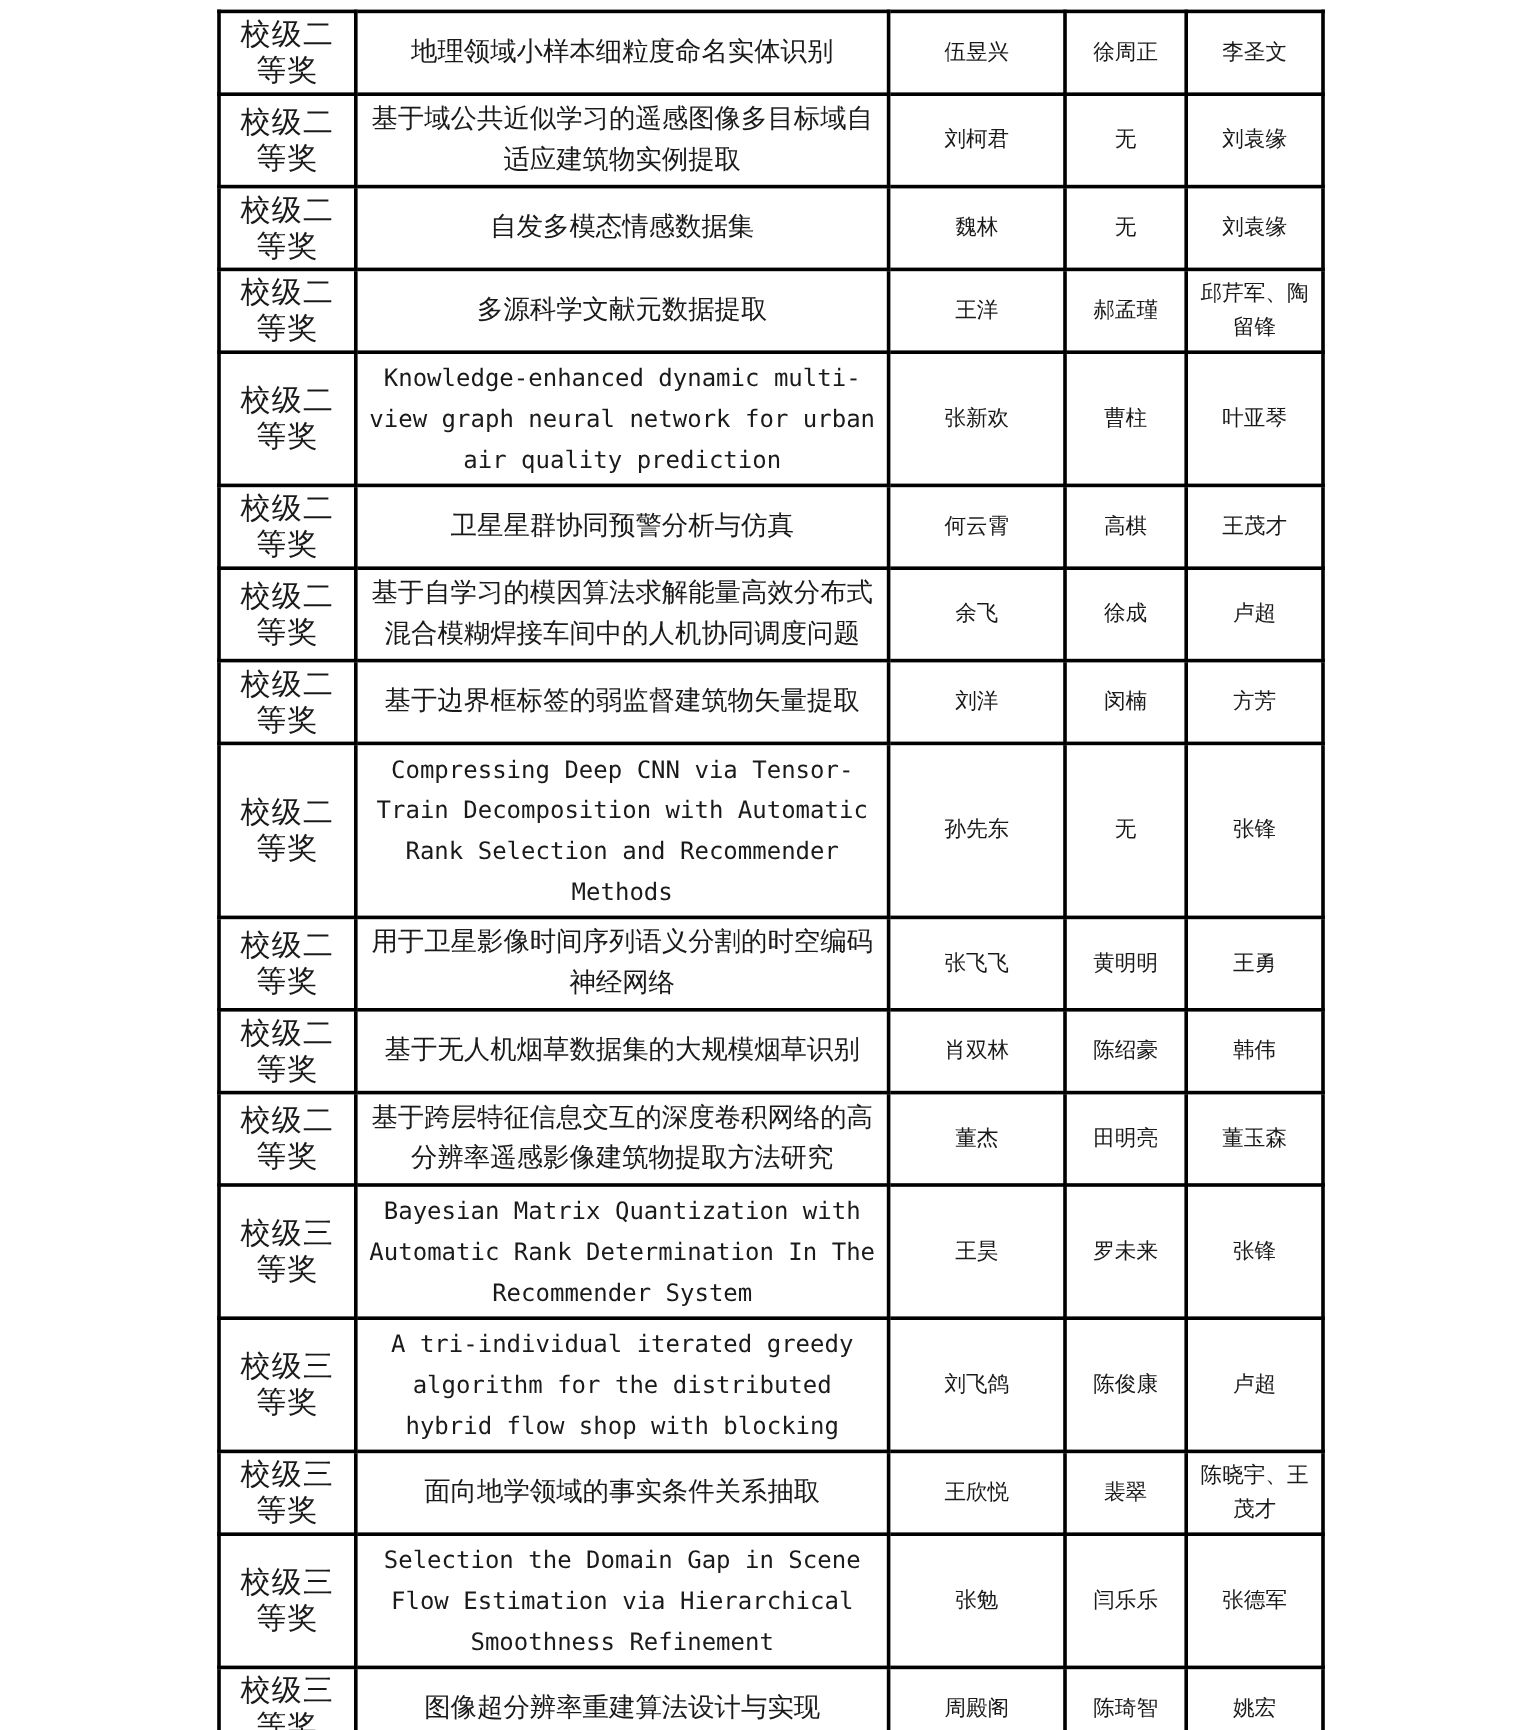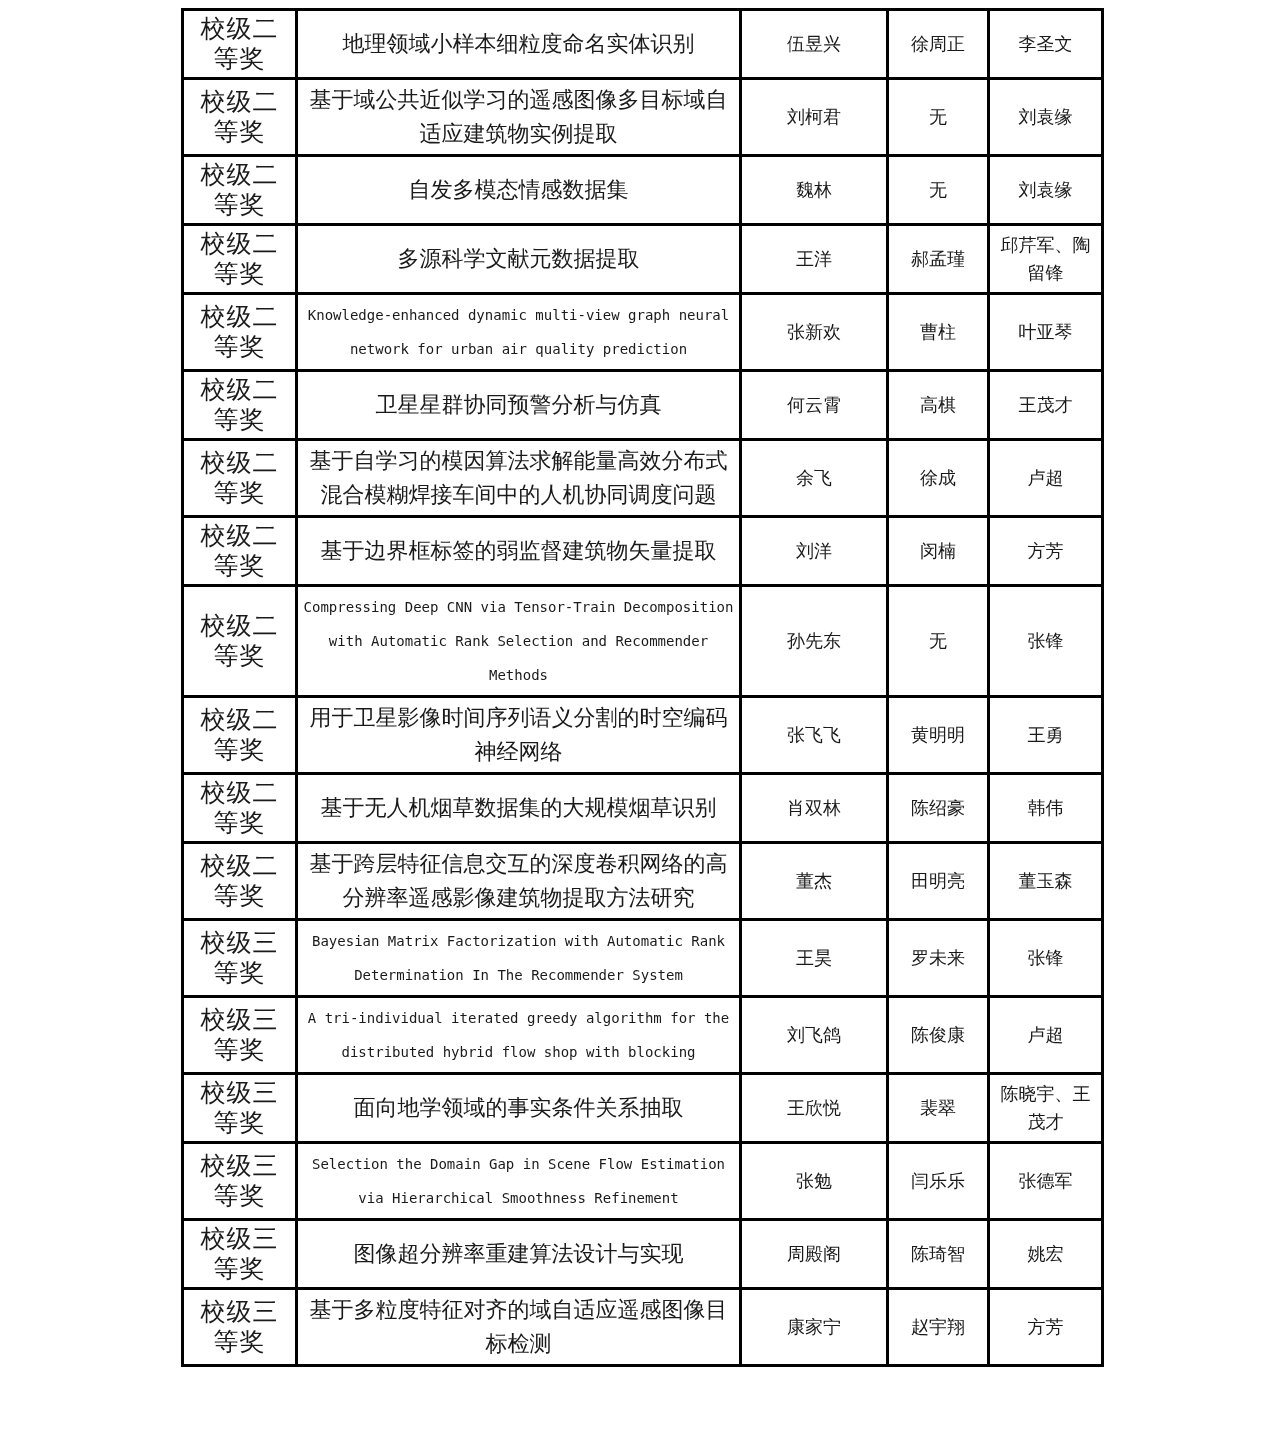--- a/index.html
+++ b/index.html
@@ -37,21 +37,21 @@
   td.award {
     font-size: 25px;
     line-height: 30px;
     letter-spacing: 1px;
   }
   td.title {
     font-size: 22px;
     line-height: 34px;
   }
   td.title.latin {
-    font-size: 14px;
+    font-size: 20px;
     line-height: 34px;
     font-family: "DejaVu Sans Mono", monospace;
     padding: 3px 4px;
   }
   td.person {
     font-size: 18px;
     line-height: 28px;
   }
 </style>
 </head>
@@ -146,21 +146,21 @@
       </tr>
       <tr>
         <td class="award">校级二等奖</td>
         <td class="title">基于跨层特征信息交互的深度卷积网络的高分辨率遥感影像建筑物提取方法研究</td>
         <td class="person">董杰</td>
         <td class="person">田明亮</td>
         <td class="person">董玉森</td>
       </tr>
       <tr>
         <td class="award">校级三等奖</td>
-        <td class="title latin">Bayesian Matrix Factorization  with Automatic Rank Determination In The Recommender System</td>
+        <td class="title latin">Bayesian Matrix Quantization  with Automatic Rank Determination In The Recommender System</td>
         <td class="person">王昊</td>
         <td class="person">罗未来</td>
         <td class="person">张锋</td>
       </tr>
       <tr>
         <td class="award">校级三等奖</td>
         <td class="title latin">A tri-individual iterated greedy algorithm for the distributed hybrid flow shop with blocking</td>
         <td class="person">刘飞鸽</td>
         <td class="person">陈俊康</td>
         <td class="person">卢超</td>

